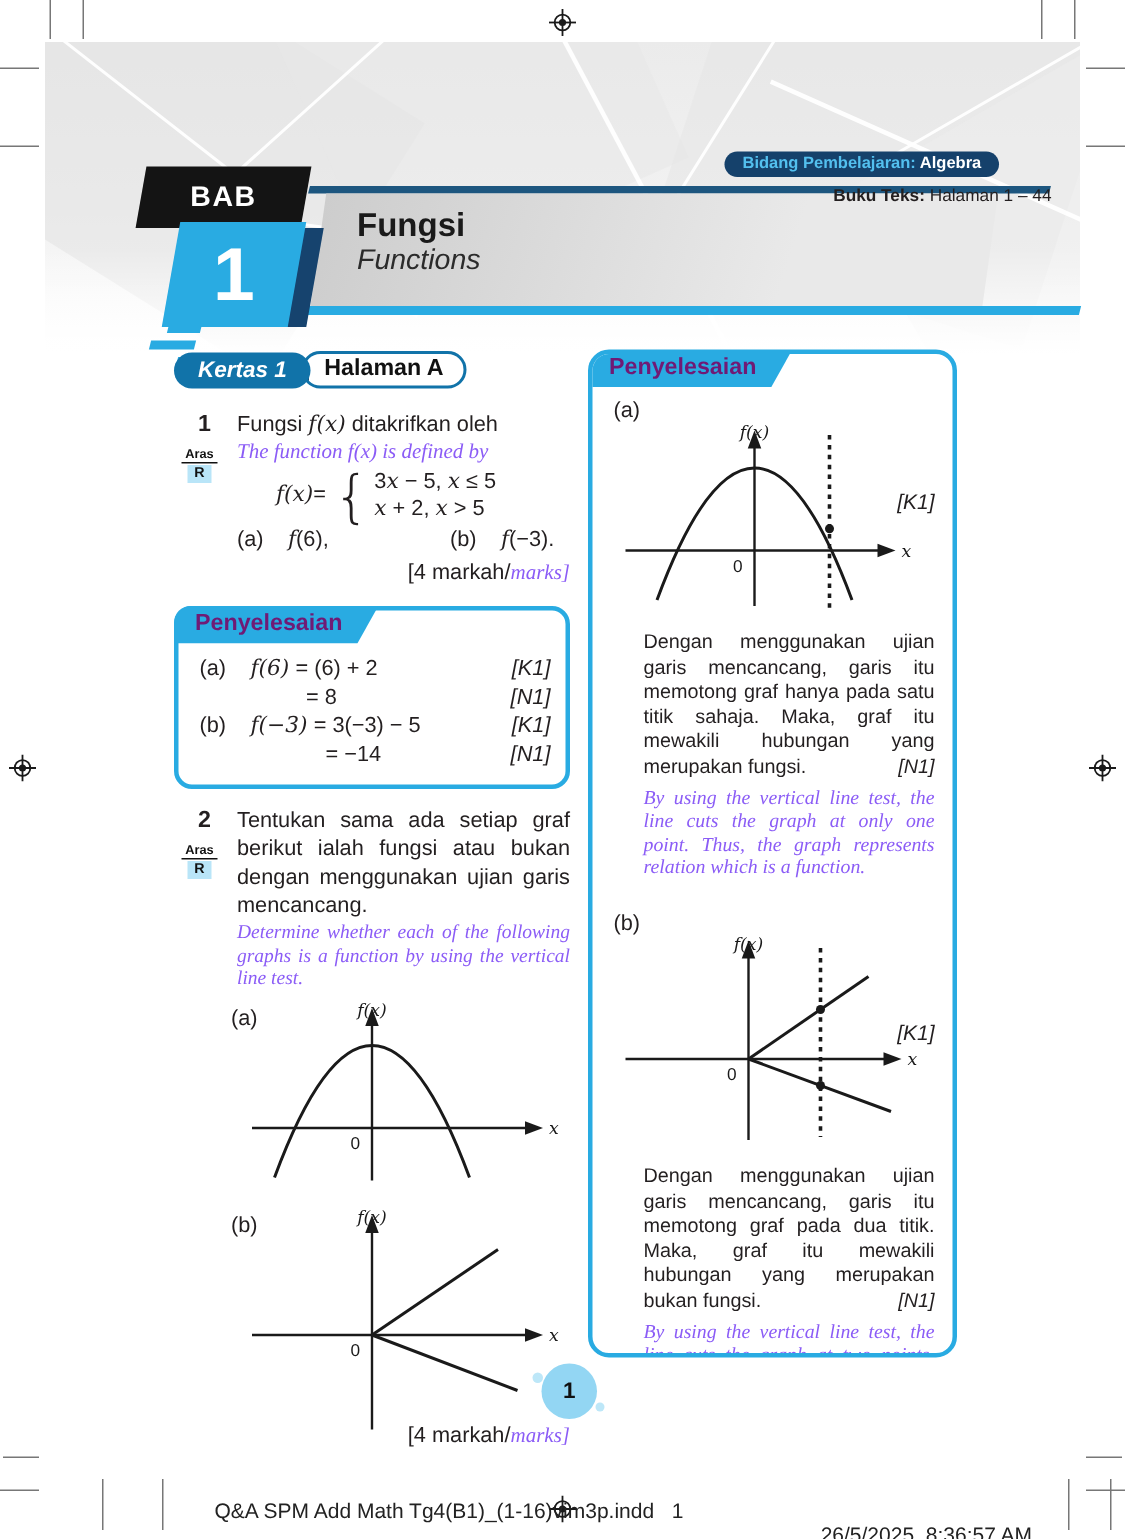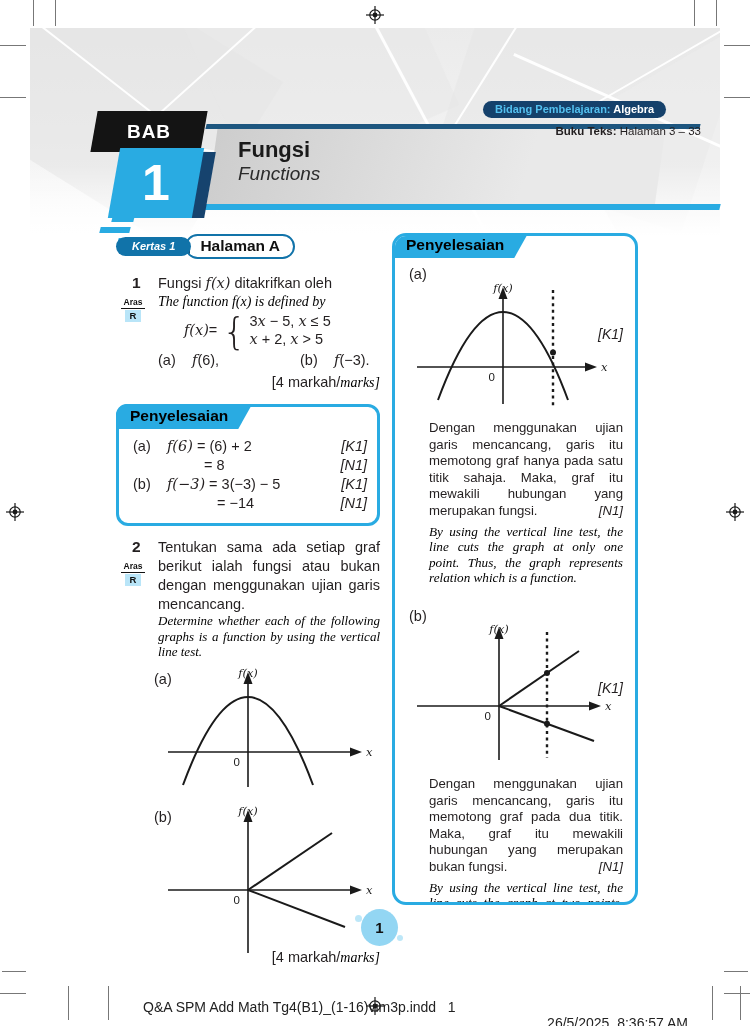--- a/index.html
+++ b/index.html
@@ -39,28 +39,28 @@
        transform:skewX(-10deg);z-index:3;display:flex;align-items:center;justify-content:center;}
   .bab span{color:#fff;font-weight:bold;font-size:19px;letter-spacing:1px;transform:skewX(10deg);}
   .num-shadow{position:absolute;left:128px;top:152px;width:82px;height:66px;background:#16436e;
               transform:skewX(-10deg);z-index:2;}
   .chapnum{position:absolute;left:114px;top:148px;width:84px;height:70px;background:#29abe2;
            transform:skewX(-10deg);z-index:3;display:flex;align-items:center;justify-content:center;}
   .chapnum span{color:#fff;font-weight:bold;font-size:50px;transform:skewX(10deg);}
 
   
   .mf{font-style:italic;font-family:"DejaVu Serif",serif;}
-  .en{font-family:"Liberation Serif",serif;font-style:italic;color:#000000;}
+  .en{font-family:"Liberation Serif",serif;font-style:italic;color:#8b5cf6;}
   .mark{font-style:italic;white-space:nowrap;}
   .just{text-align:justify;}
 
   
   .col-left{position:absolute;left:116px;top:234px;width:264px;z-index:3;}
   .pills{display:flex;align-items:center;}
-  .kertas{background:#1173a9;color:#fff;font-style:italic;font-weight:bold;font-size:11px;
+  .kertas{background:#1173a9;color:#fff;font-style:italic;font-weight:bold;font-size:15px;
           border-radius:14px;padding:3px 16px 4px;z-index:2;}
   .bahagian{background:#fff;border:2.5px solid #1173a9;border-radius:14px;font-weight:bold;
             font-size:15.5px;color:#111;padding:1px 13px 2px;margin-left:-6px;position:relative;}
   .bahagian .notch{position:absolute;left:-8px;top:8px;width:0;height:0;
             border:5px solid transparent;border-right:6px solid #14537d;}
   .q{display:grid;grid-template-columns:42px 1fr;margin-top:15px;}
   .qnum{font-size:15.5px;font-weight:bold;text-align:left;padding-left:16px;}
   .aras{width:30px;text-align:center;font-weight:bold;font-size:8.5px;color:#111;margin:5px 0 0 2px;}
   .aras .aw{display:block;border-bottom:1.2px solid #111;padding-bottom:1px;margin:0 3px;}
   .aras .al{display:inline-block;background:#b9e5f8;padding:0 5px 1px;margin-top:1px;font-size:9.5px;}
@@ -68,21 +68,21 @@
   .qbody .en{font-size:14px;display:block;line-height:1.25;}
   .formula{display:flex;align-items:center;margin:3px 0 3px 26px;font-size:14.5px;}
   .brace{font-size:38px;font-weight:300;line-height:0.9;margin:0 3px 0 5px;font-family:"DejaVu Sans",sans-serif;}
   .cases div{line-height:17.5px;}
   .abrow{display:grid;grid-template-columns:34px 108px 34px auto;margin-top:2px;}
   .marksline{text-align:right;font-size:14.5px;margin-top:3px;}
   .marksline .en{font-size:14px;}
 
   .solbox{position:relative;border:3px solid #29abe2;border-radius:12px;margin-top:12px;
           padding:30px 0 10px 0;background:#fff;}
-  .soltab{position:absolute;top:-3px;left:-3px;background:#29abe2;color:#000000;font-weight:bold;
+  .soltab{position:absolute;top:-3px;left:-3px;background:#29abe2;color:#701a75;font-weight:bold;
           font-size:15.5px;padding:3px 24px 4px 14px;border-top-left-radius:11px;
           clip-path:polygon(0 0,100% 0,calc(100% - 14px) 100%,0 100%);}
   .sol-row{display:grid;grid-template-columns:34px 1fr 42px;padding:0 10px 0 14px;
            font-size:14.5px;line-height:19px;}
   .sol-row .mk{text-align:right;}
   .ind1{padding-left:37px;} .ind2{padding-left:50px;}
 
   .graphrow{position:relative;}
   .glabel{position:absolute;font-size:14.5px;}
   .gsvg{display:block;}
@@ -173,21 +173,21 @@
     <div class="shline" style="left:100px;top:140px;width:420px;height:2px;transform:rotate(8deg);"></div>
     <div class="bg-fade"></div>
   </div>
 
   <div class="tr-badge">
     <span class="bl">Bidang Pembelajaran:</span>
     <span class="bv">Algebra</span>
   </div>
   <div class="bookref">
     <span class="bl">Buku Teks:</span>
-    <span>Halaman 3 – 33</span>
+    <span>Halaman 1 – 44</span>
   </div>
 
   <div class="rule-navy"></div>
   <div class="banner"></div>
   <div class="banner-text">
     <div class="title-my">Fungsi</div>
     <div class="title-en">Functions</div>
   </div>
   <div class="rule-cyan"></div>
   <div class="cdash" style="left:112px;top:216px;width:22px;height:6px;"></div>

